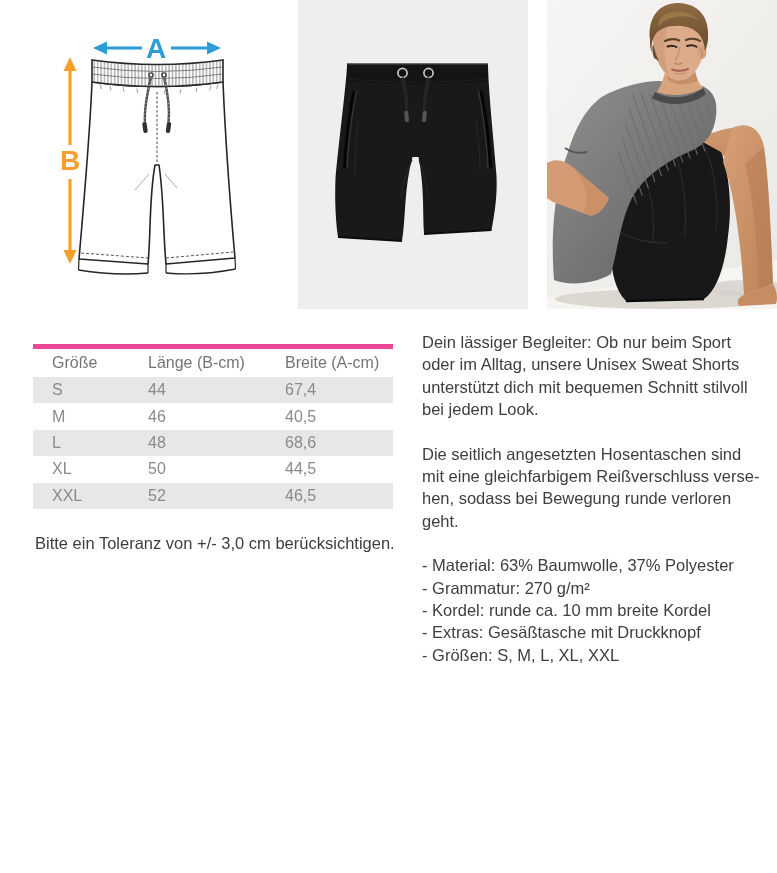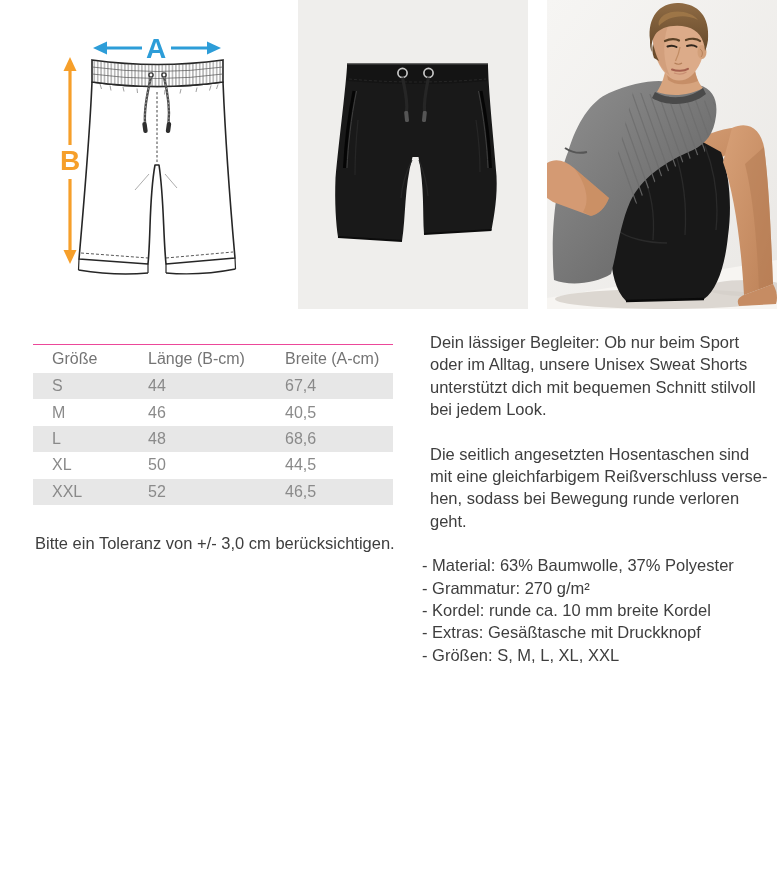--- a/index.html
+++ b/index.html
@@ -7,32 +7,32 @@
   body{
     width:777px;height:873px;background:#ffffff;position:relative;
     font-family:"Liberation Sans", sans-serif;overflow:hidden;
   }
   .photo{position:absolute;overflow:hidden;}
   .photo svg{display:block;width:100%;height:100%;}
   #size-diagram{left:45px;top:12px;width:250px;height:290px;}
   #flat-photo{left:298px;top:0;width:230px;height:309px;}
   #model-photo{left:547px;top:0;width:230px;height:309px;}
 
-  .size-table{position:absolute;left:33px;top:344px;width:360px;font-size:16px;border-top:1px solid #ec4899;}
+  .size-table{position:absolute;left:33px;top:344px;width:360px;font-size:16px;border-top:5px solid #ec4899;}
   .t-row{display:flex;align-items:center;height:26.4px;color:#8a8a8a;}
   .t-row.t-head{height:28px;color:#747474;}
   .t-row.stripe{background:#e7e7e7;}
   .c1{flex:0 0 115px;padding-left:19px;box-sizing:border-box;}
   .c2{flex:0 0 137px;}
   .c3{flex:1 1 auto;}
 
   .tolerance{position:absolute;left:35px;top:534px;font-size:16.5px;color:#3e3e3e;text-align:center;}
 
   .description{position:absolute;left:422px;top:331px;font-size:16.5px;line-height:22.4px;color:#3e3e3e;}
-  .description p{margin:0 0 22px 8px;white-space:pre;}
+  .description p{margin:0 0 22px 0;white-space:pre;}
   .spec-list div{white-space:pre;}
 </style>
 </head>
 <body>
 
 <div class="photo" id="size-diagram">
   <svg viewBox="0 0 250 290" xmlns="http://www.w3.org/2000/svg">
     <defs>
       <pattern id="rib" width="3.4" height="8" patternUnits="userSpaceOnUse">
         <path d="M1.7,0 V8" stroke="#3c3c3c" stroke-width="0.8"></path>

